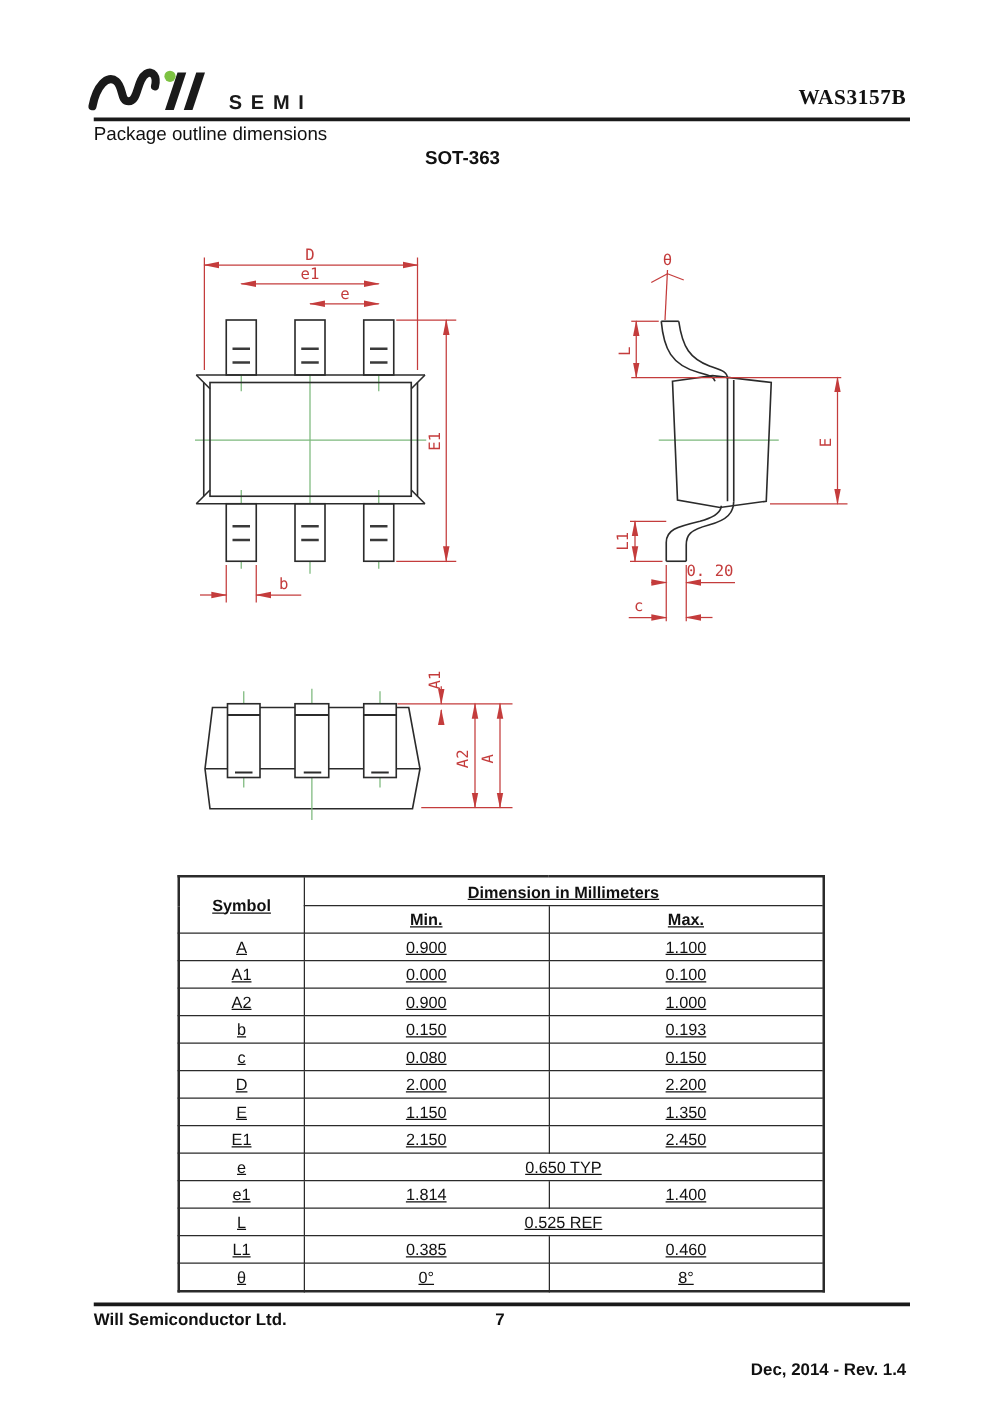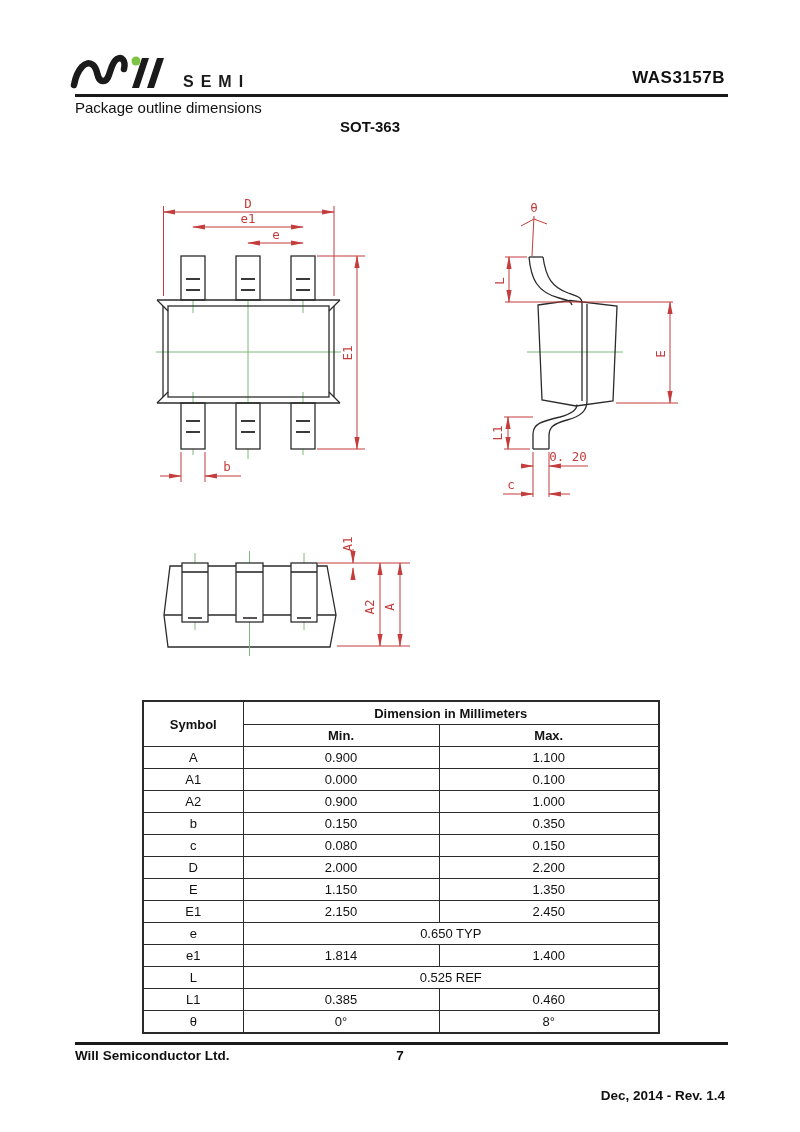--- a/index.html
+++ b/index.html
@@ -1,25 +1,25 @@
 <!DOCTYPE html>
 <html><head>
 <meta charset="utf-8">
 <style>
   html,body{margin:0;padding:0;}
   body{width:800px;height:1132px;background:#ffffff;position:relative;
        font-family:"Liberation Sans",sans-serif;color:#111;overflow:hidden;}
   .abs{position:absolute;}
   
-  #part-number{top:68px;right:75px;font-size:17px;font-weight:bold;letter-spacing:.5px;}
+  #part-number{top:68px;right:75px;font-size:17px;font-weight:bold;letter-spacing:.5px;font-family:Liberation Serif, serif;}
   #header-rule{top:94px;left:75px;width:653px;height:3px;background:#1a1a1a;}
   #section-title{top:99px;left:75px;font-size:15px;font-weight:normal;}
   #package-name{top:118px;left:0;width:740px;text-align:center;font-size:15px;font-weight:bold;}
   
-  #dim-table-wrap{top:700px;left:142px;width:528px;}
+  #dim-table-wrap{top:700px;left:142px;width:528px;text-decoration:underline;}
   table{border-collapse:collapse;width:516px;table-layout:fixed;border:2px solid #2b2b2b;}
   th,td{border:1px solid #2b2b2b;text-align:center;font-size:13px;padding:0;height:21px;
         overflow:hidden;white-space:nowrap;}
   th{font-weight:bold;}
   thead tr:first-child th{height:22px;}
   
   #footer-rule{top:1042px;left:75px;width:653px;height:3px;background:#1a1a1a;}
   .footer-text{top:1048px;font-size:13.5px;font-weight:bold;}
   #footer-company{left:75px;}
   #footer-page{left:0;width:800px;text-align:center;}
@@ -226,21 +226,21 @@
           <td>0.100</td>
         </tr>
         <tr>
           <td>A2</td>
           <td>0.900</td>
           <td>1.000</td>
         </tr>
         <tr>
           <td>b</td>
           <td>0.150</td>
-          <td>0.350</td>
+          <td>0.193</td>
         </tr>
         <tr>
           <td>c</td>
           <td>0.080</td>
           <td>0.150</td>
         </tr>
         <tr>
           <td>D</td>
           <td>2.000</td>
           <td>2.200</td>

